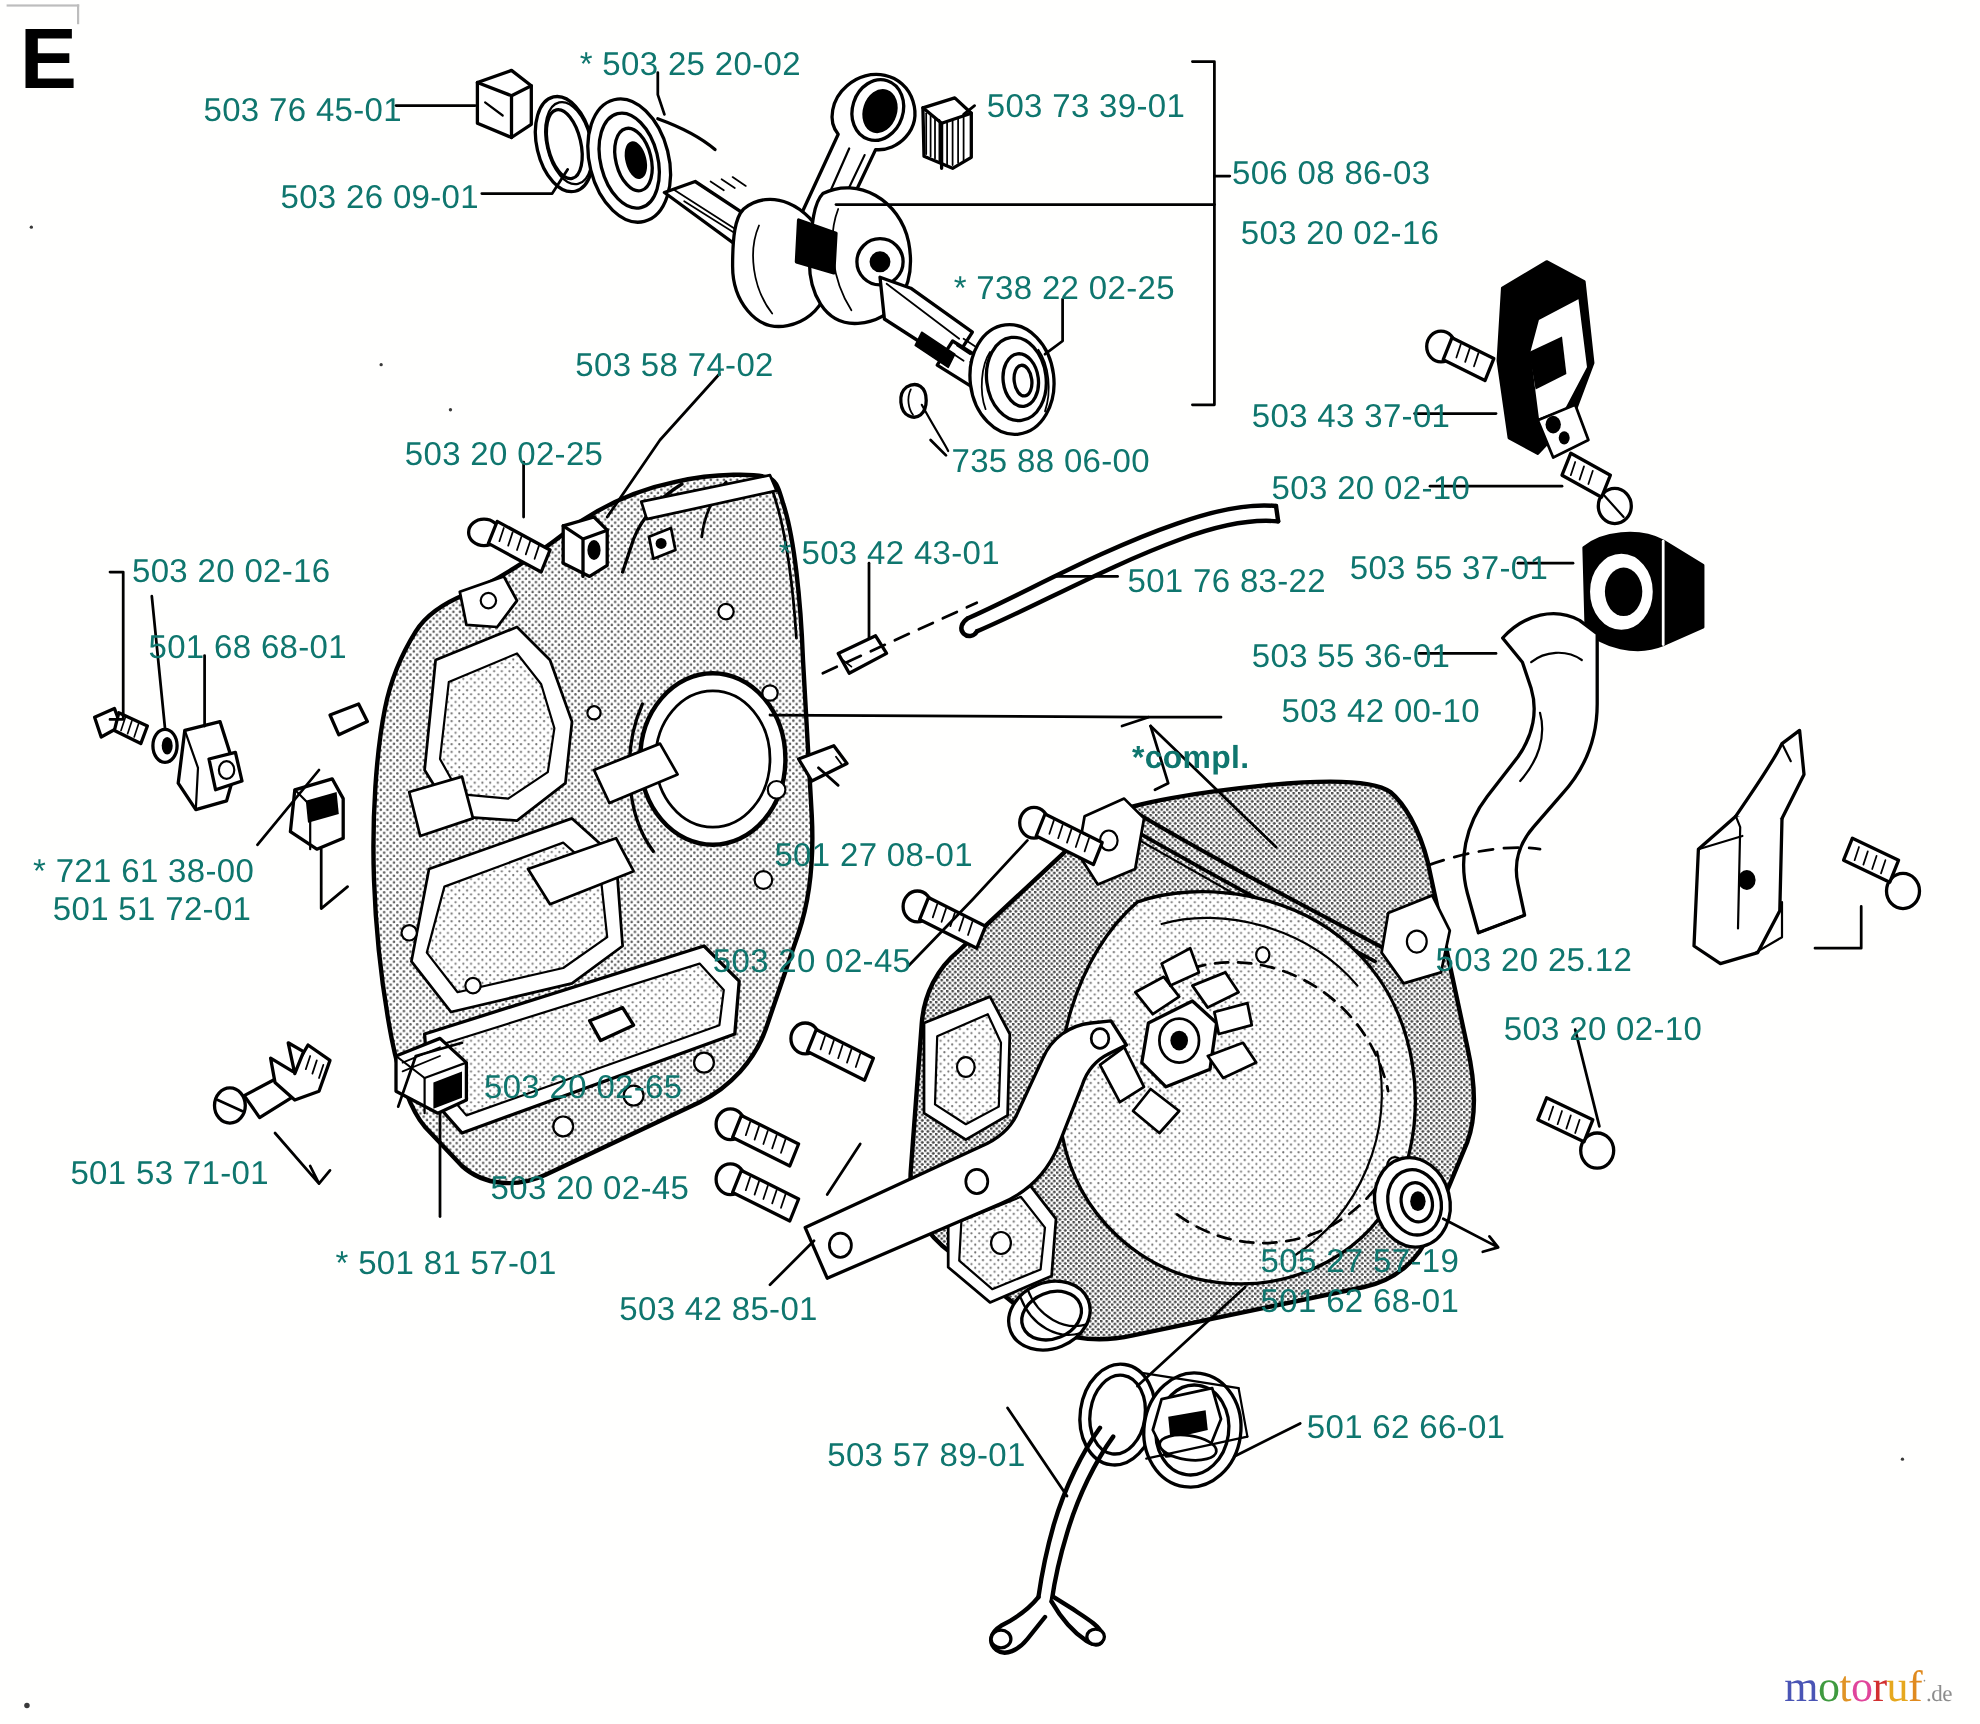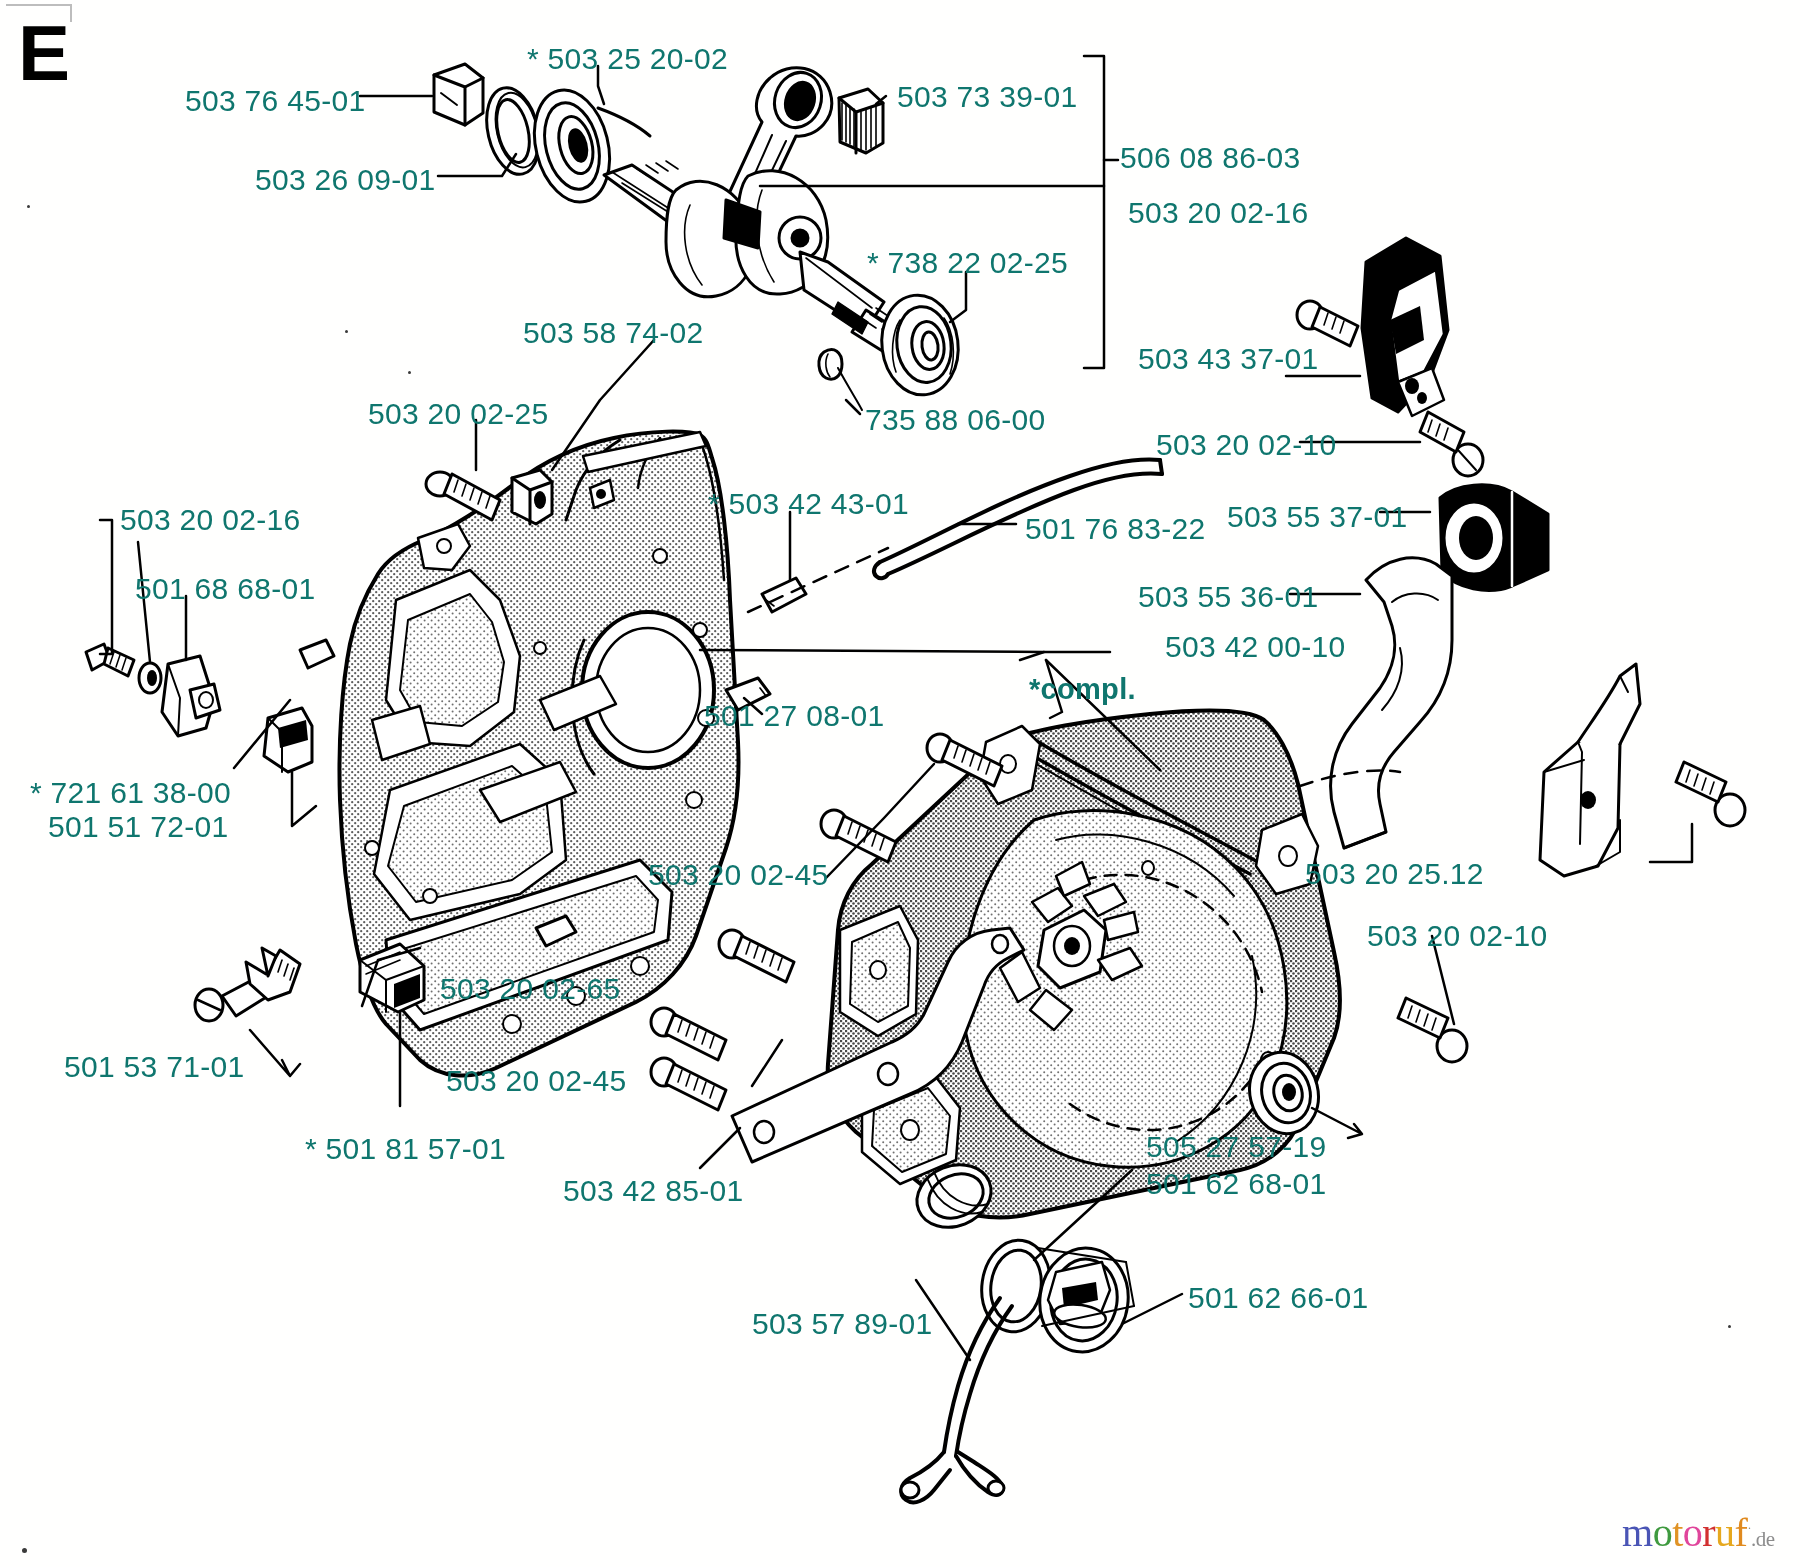--- a/index.html
+++ b/index.html
@@ -731,32 +731,32 @@
   <div id="labels-layer">
       <div class="lbl" style="left: 185px; top: 84px;">503 76 45-01</div>
       <div class="lbl" style="left: 527px; top: 42px;">* 503 25 20-02</div>
       <div class="lbl" style="left: 897px; top: 80px;">503 73 39-01</div>
       <div class="lbl" style="left: 255px; top: 163px;">503 26 09-01</div>
       <div class="lbl" style="left: 1120px; top: 141px;">506 08 86-03</div>
       <div class="lbl" style="left: 1128px; top: 196px;">503 20 02-16</div>
       <div class="lbl" style="left: 867px; top: 246px;">* 738 22 02-25</div>
       <div class="lbl" style="left: 523px; top: 316px;">503 58 74-02</div>
       <div class="lbl" style="left: 865px; top: 403px;">735 88 06-00</div>
-      <div class="lbl" style="left: 1138px; top: 342px; text-align: center;">503 43 37-01</div>
+      <div class="lbl" style="left: 1138px; top: 362px; text-align: center;">503 43 37-01</div>
       <div class="lbl" style="left: 1156px; top: 428px;">503 20 02-10</div>
       <div class="lbl" style="left: 368px; top: 397px;">503 20 02-25</div>
       <div class="lbl" style="left: 708px; top: 487px;">* 503 42 43-01</div>
       <div class="lbl" style="left: 1025px; top: 512px;">501 76 83-22</div>
       <div class="lbl" style="left: 1227px; top: 500px;">503 55 37-01</div>
       <div class="lbl" style="left: 120px; top: 503px;">503 20 02-16</div>
       <div class="lbl" style="left: 1138px; top: 580px;">503 55 36-01</div>
       <div class="lbl" style="left: 135px; top: 572px;">501 68 68-01</div>
       <div class="lbl bold" style="left: 1029px; top: 673px; text-align: right;">*compl.</div>
       <div class="lbl" style="left: 1138px; top: 630px; margin-left: 27px;">503 42 00-10</div>
-      <div class="lbl" style="left: 704px; top: 699px; text-align: right;">501 27 08-01</div>
+      <div class="lbl" style="left: 704px; top: 761px; text-align: right;">501 27 08-01</div>
       <div class="lbl" style="left: 30px; top: 776px;">* 721 61 38-00</div>
       <div class="lbl" style="left: 48px; top: 810px;">501 51 72-01</div>
       <div class="lbl" style="left: 1305px; top: 857px;">503 20 25.12</div>
       <div class="lbl" style="left: 648px; top: 858px;">503 20 02-45</div>
       <div class="lbl" style="left: 1367px; top: 919px;">503 20 02-10</div>
       <div class="lbl" style="left: 440px; top: 972px;">503 20 02-65</div>
       <div class="lbl" style="left: 64px; top: 1050px;">501 53 71-01</div>
       <div class="lbl" style="left: 446px; top: 1064px;">503 20 02-45</div>
       <div class="lbl" style="left: 305px; top: 1132px;">* 501 81 57-01</div>
       <div class="lbl" style="left: 563px; top: 1174px;">503 42 85-01</div>

